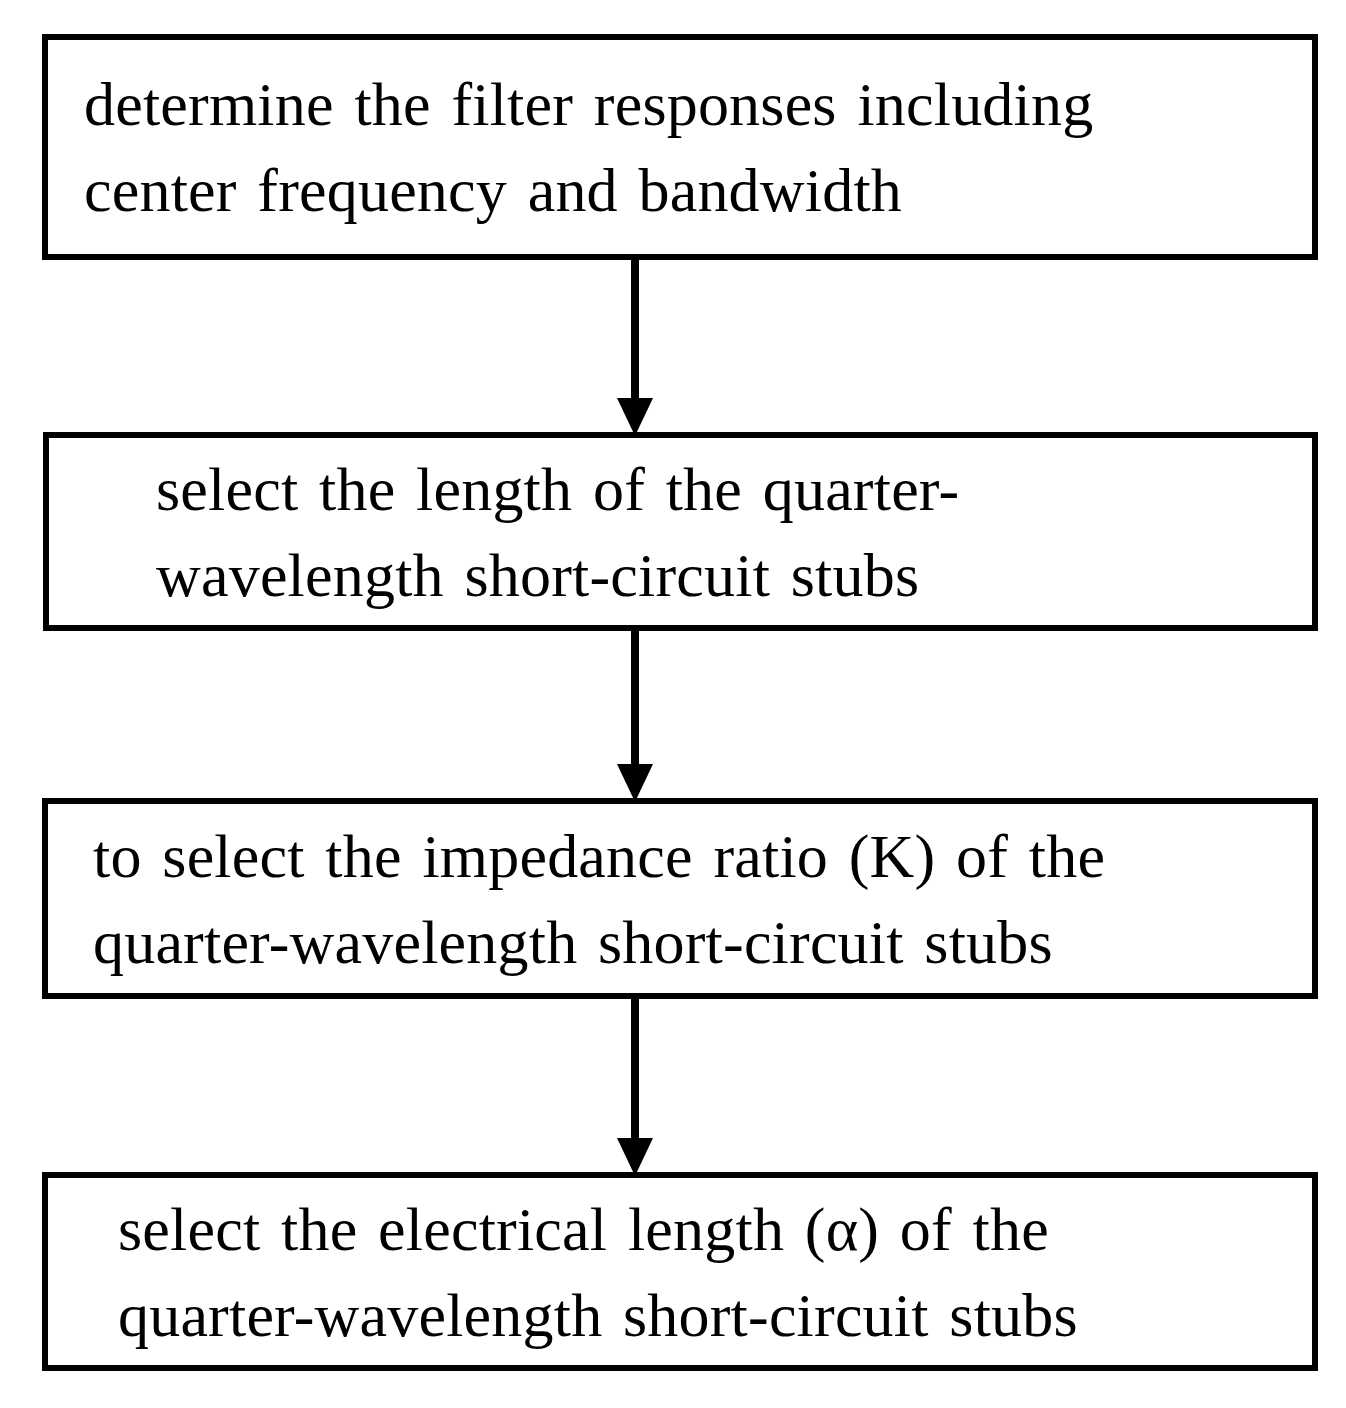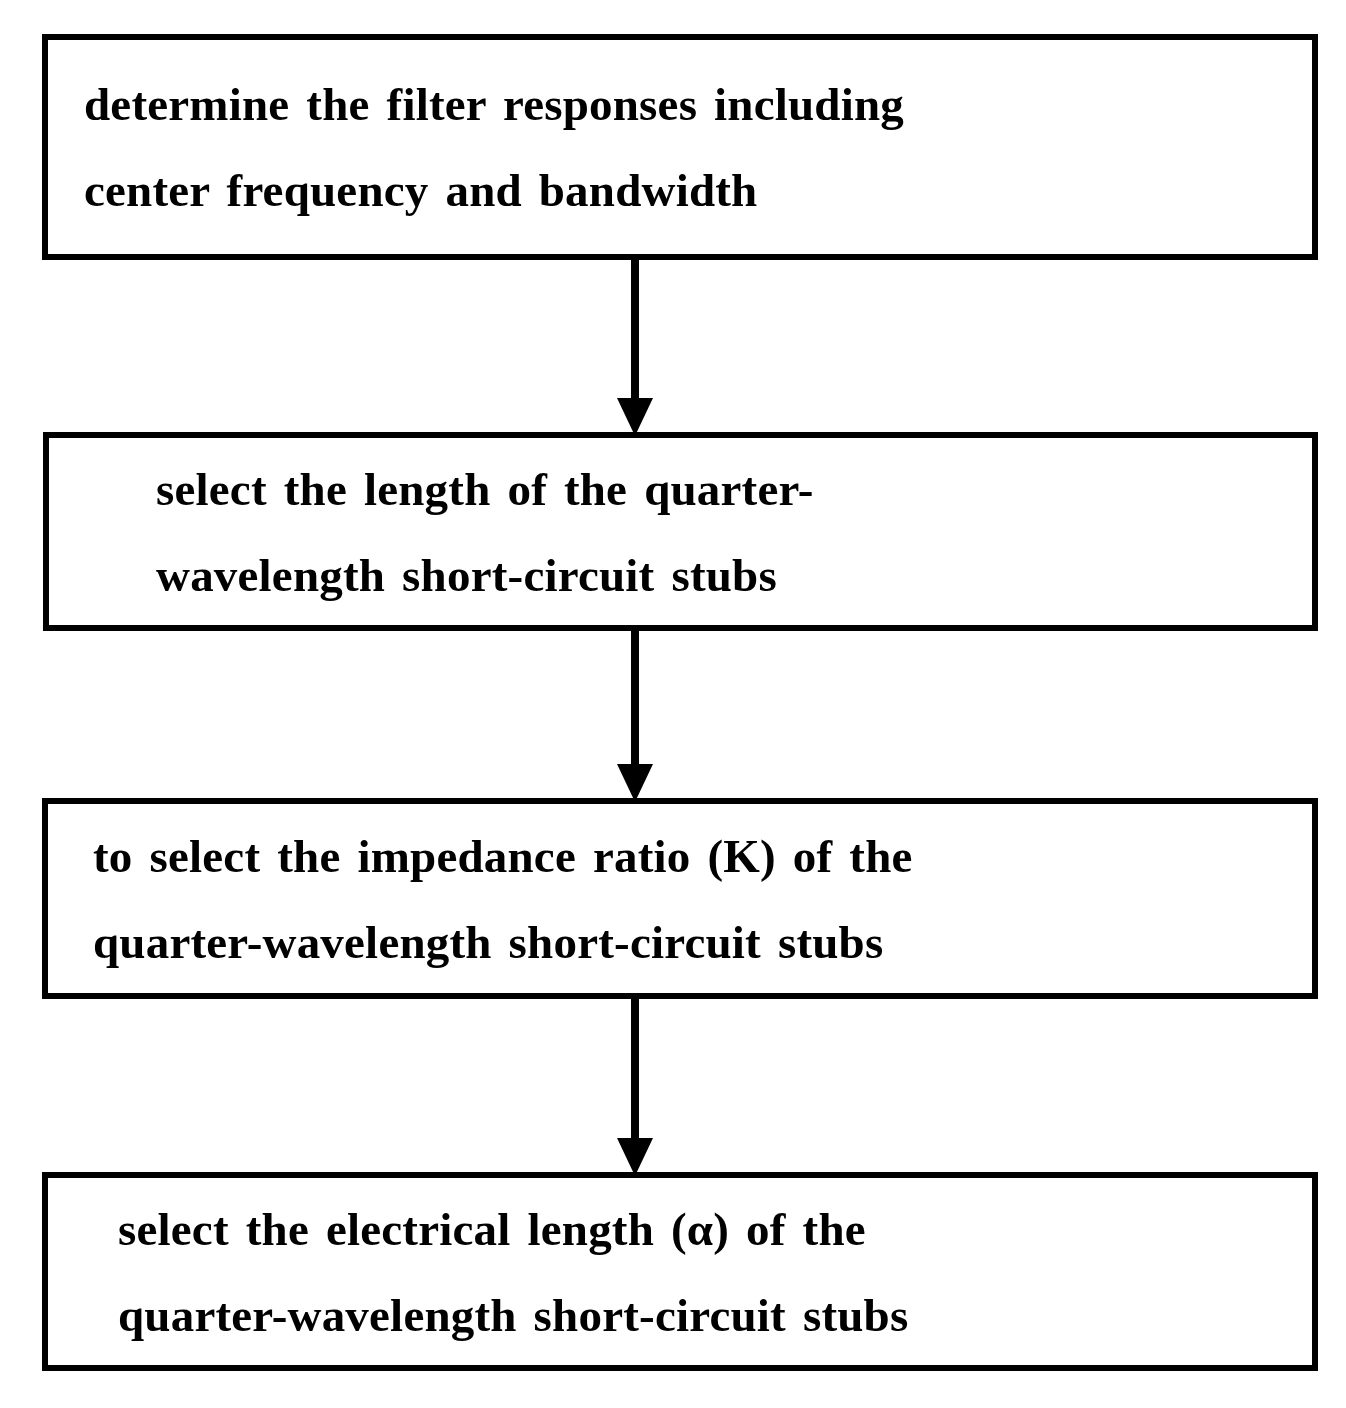--- a/index.html
+++ b/index.html
@@ -26,27 +26,26 @@
     position: absolute;
     box-sizing: border-box;
     border: 6px solid #000000;
     background: #ffffff;
     display: flex;
     flex-direction: column;
     justify-content: center;
   }
 
   .node-text {
-    font-size: 47px;
+    font-size: 62px;
     line-height: 86px;
     letter-spacing: 0.2px;
     word-spacing: 5px;
     color: #000000;
     white-space: pre-line;
-    font-weight: bold;
   }
 
   
   #node-1 { left: 42px;  top: 34px;   width: 1276px; height: 226px; }
   #node-1 .node-text { padding-left: 36px; padding-right: 8px; }
 
   #node-2 { left: 43px;  top: 432px;  width: 1275px; height: 199px; }
   #node-2 .node-text { padding-left: 107px; padding-right: 4px; }
 
   #node-3 { left: 42px;  top: 798px;  width: 1276px; height: 201px; }

